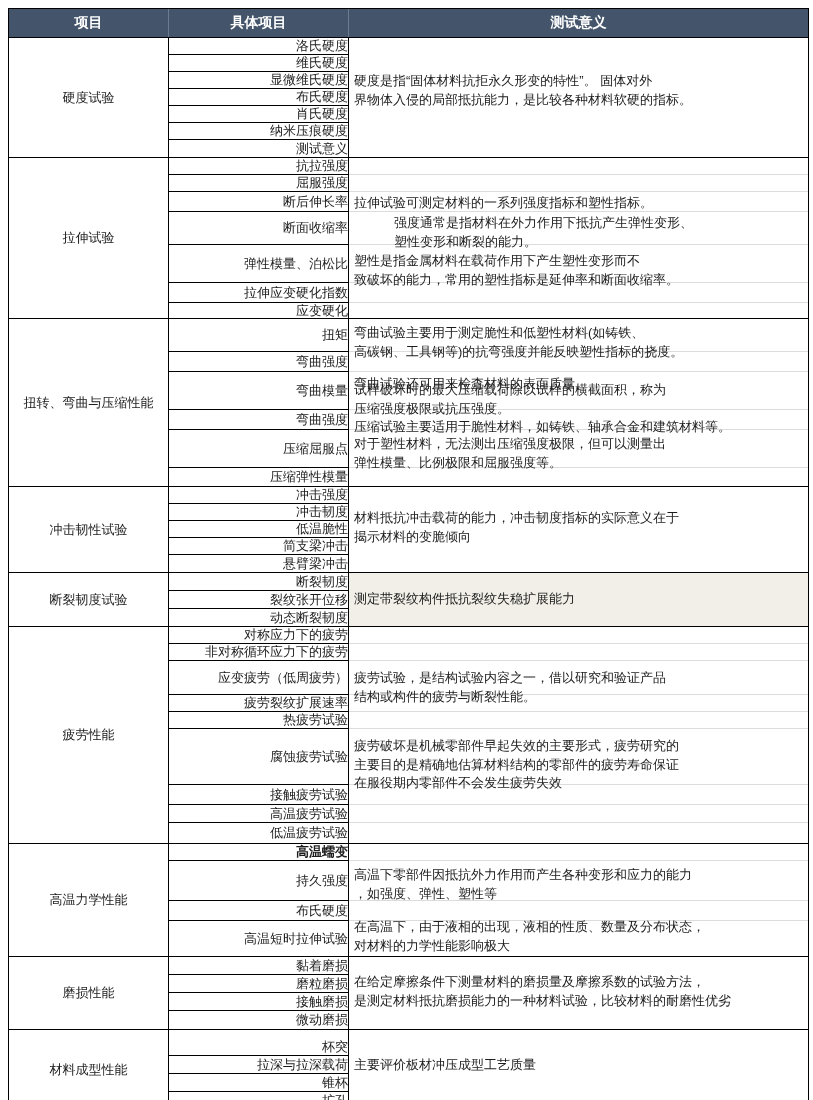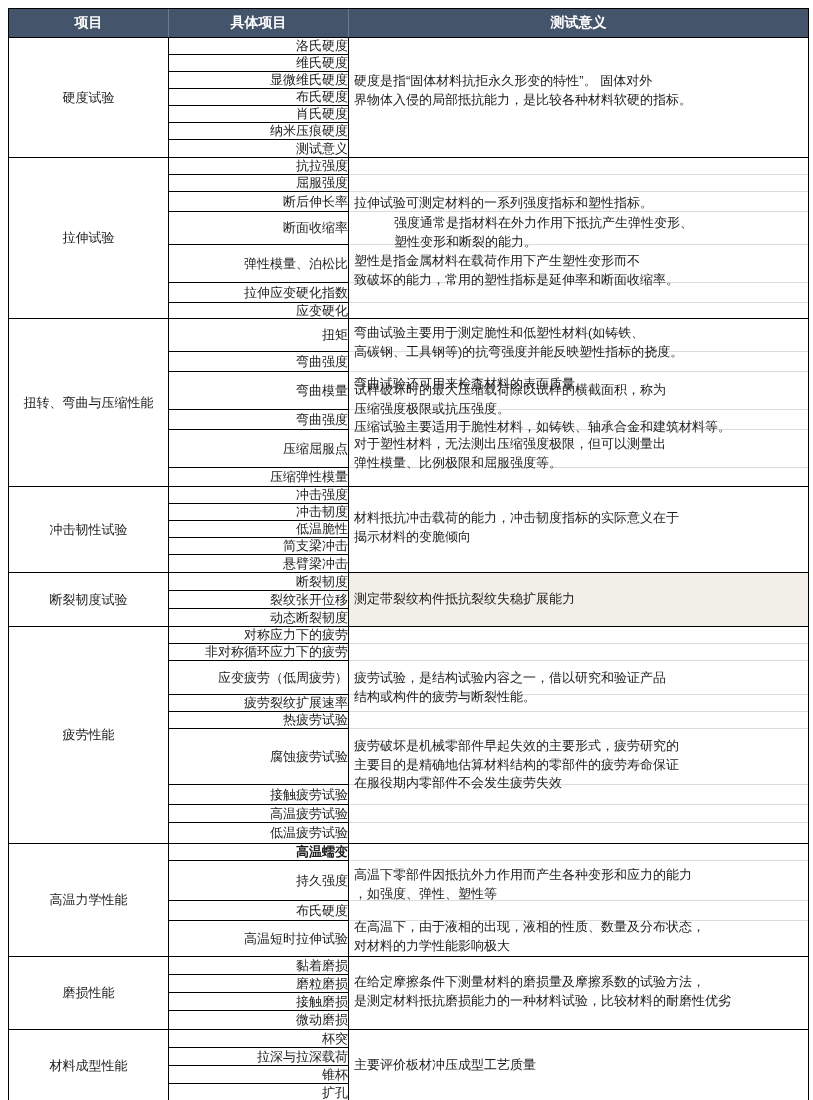--- a/index.html
+++ b/index.html
@@ -292,21 +292,21 @@
           </div>
     <div class="sig-cell">
             <div class="para" style="top: 16px;">在给定摩擦条件下测量材料的磨损量及摩擦系数的试验方法，
 是测定材料抵抗磨损能力的一种材料试验，比较材料的耐磨性优劣</div>
           </div>
   </div>
 
   <div class="group">
     <div class="cat-cell">材料成型性能</div>
     <div class="items-col">
-            <div class="item-cell" style="height: 18px;">
+            <div class="item-cell" style="height: 18px; margin-top: 8px;">
               <span>杯突</span>
             </div>
             <div class="item-cell" style="height: 18px;">
               <span>拉深与拉深载荷</span>
             </div>
             <div class="item-cell" style="height: 18px;">
               <span>锥杯</span>
             </div>
             <div class="item-cell" style="height: 18px;">
               <span>扩孔</span>

